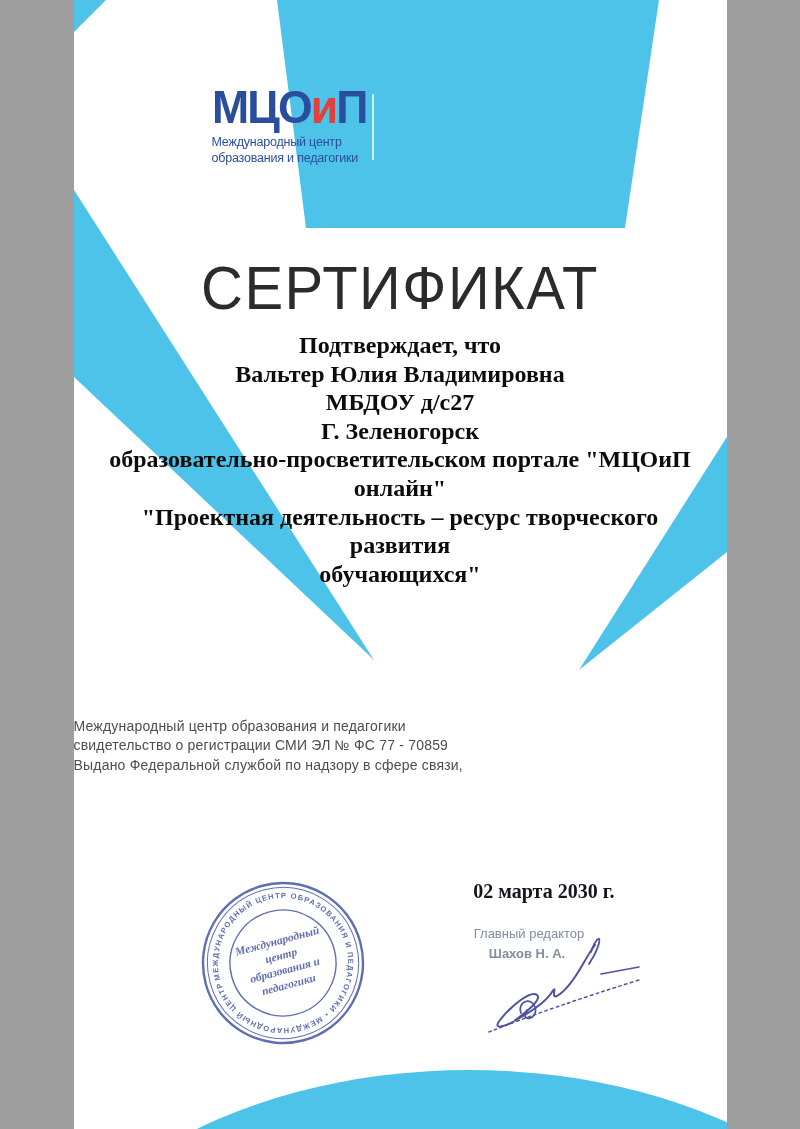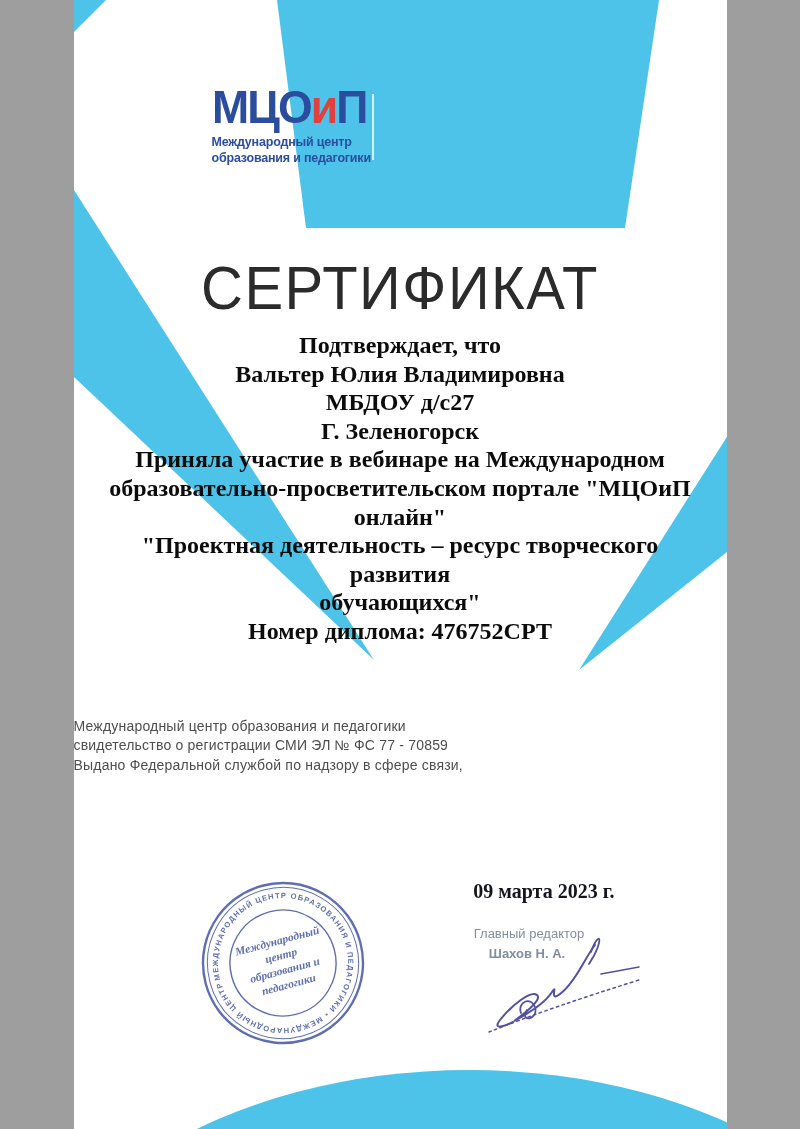--- a/index.html
+++ b/index.html
@@ -11,21 +11,21 @@
   .bg-svg{position:absolute;left:0;top:0;width:800px;height:1129px;}
 
   
   .logo-wrap{position:absolute;left:138px;top:84px;width:160px;}
   .logo-acronym{
     font-size:46px;font-weight:bold;letter-spacing:-2px;line-height:1;
     color:#2b4d9e;transform:scaleX(0.97);transform-origin:left top;white-space:nowrap;
   }
   .logo-acronym .red{color:#e0403e;}
   .logo-sub{
-    margin-top:5px;font-size:12.5px;font-weight:bold;color:#2b4d9e;
+    margin-top:5px;font-size:12.5px;font-weight:normal;color:#2b4d9e;
     line-height:1.25;letter-spacing:-0.2px;filter:blur(0.3px);white-space:nowrap;
   }
   .logo-divider{
     position:absolute;left:298px;top:94px;width:2px;height:66px;
     background:rgba(255,255,255,0.75);
   }
   .license{
     position:absolute;left:314px;top:99px;width:160px;
     font-size:9.5px;font-weight:bold;color:#1c2a52;line-height:1.3;
     filter:blur(0.35px);letter-spacing:0.1px;
@@ -90,34 +90,32 @@
   </div>
   <div class="logo-divider"></div>
 
   <div class="cert-title">СЕРТИФИКАТ</div>
 
   <div class="body-text">
     <div>Подтверждает, что</div>
     <div>Вальтер Юлия Владимировна</div>
     <div>МБДОУ д/с27</div>
     <div>Г. Зеленогорск</div>
-    <div>Приняла участие в вебинаре на Международном</div>
     <div>образовательно-просветительском портале "МЦОиП онлайн"</div>
     <div>"Проектная деятельность – ресурс творческого развития</div>
     <div>обучающихся"</div>
-    <div>Номер диплома: 476752СРТ</div>
   </div>
 
   <div class="info-text">
     <div>Международный центр образования и педагогики</div>
     <div>свидетельство о регистрации СМИ ЭЛ № ФС 77 - 70859</div>
     <div>Выдано Федеральной службой по надзору в сфере связи,</div>
   </div>
 
-  <div class="date-line">09 марта 2023 г.</div>
+  <div class="date-line">02 марта 2030 г.</div>
   <div class="editor-block">
     <div class="editor-role">Главный редактор</div>
     <div class="editor-name">Шахов Н. А.</div>
   </div>
 
   <svg class="stamp-svg" viewBox="0 0 190 200">
     <g transform="rotate(-15 93 97)" stroke="#3b4fa0" fill="none" opacity="0.82">
       <circle cx="93" cy="97" r="80" stroke-width="2.4"></circle>
       <circle cx="93" cy="97" r="75.5" stroke-width="1"></circle>
       <circle cx="93" cy="97" r="53" stroke-width="1.4"></circle>

